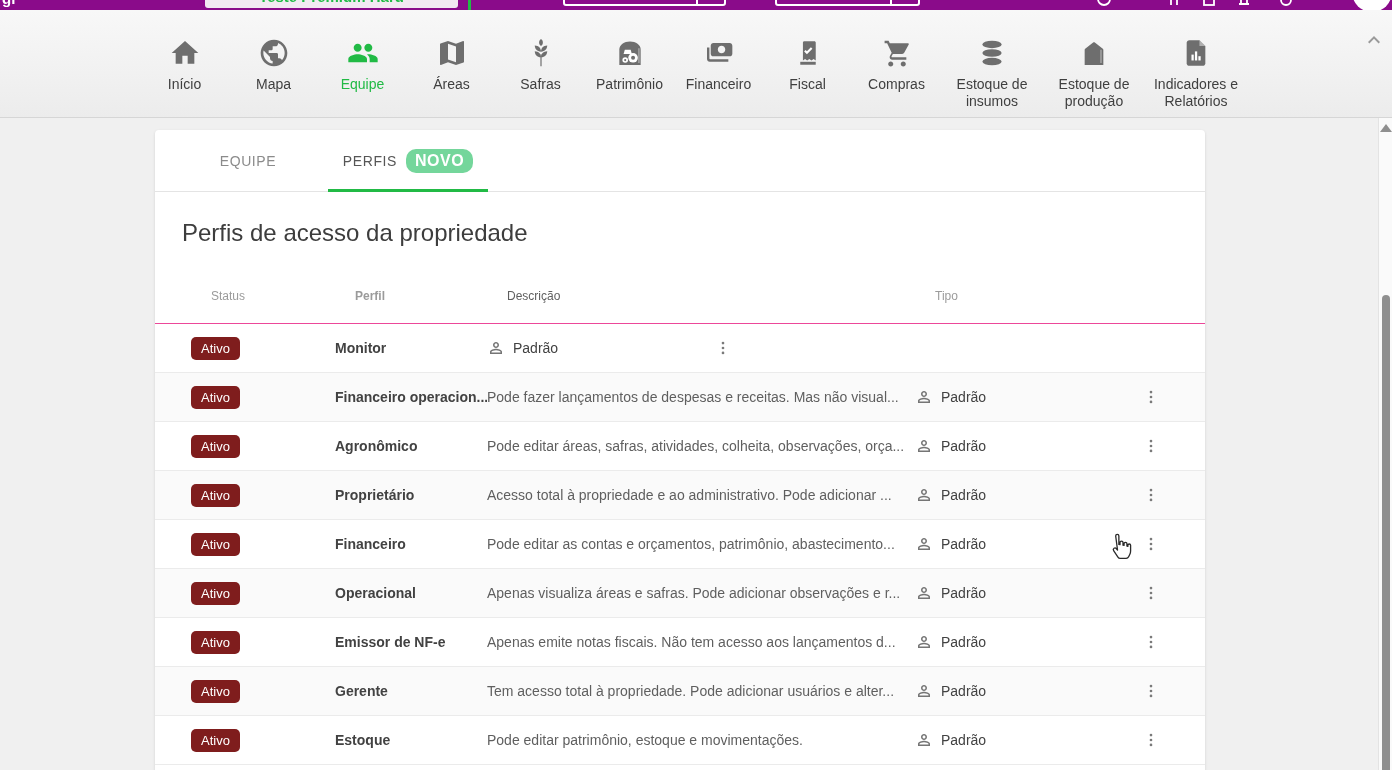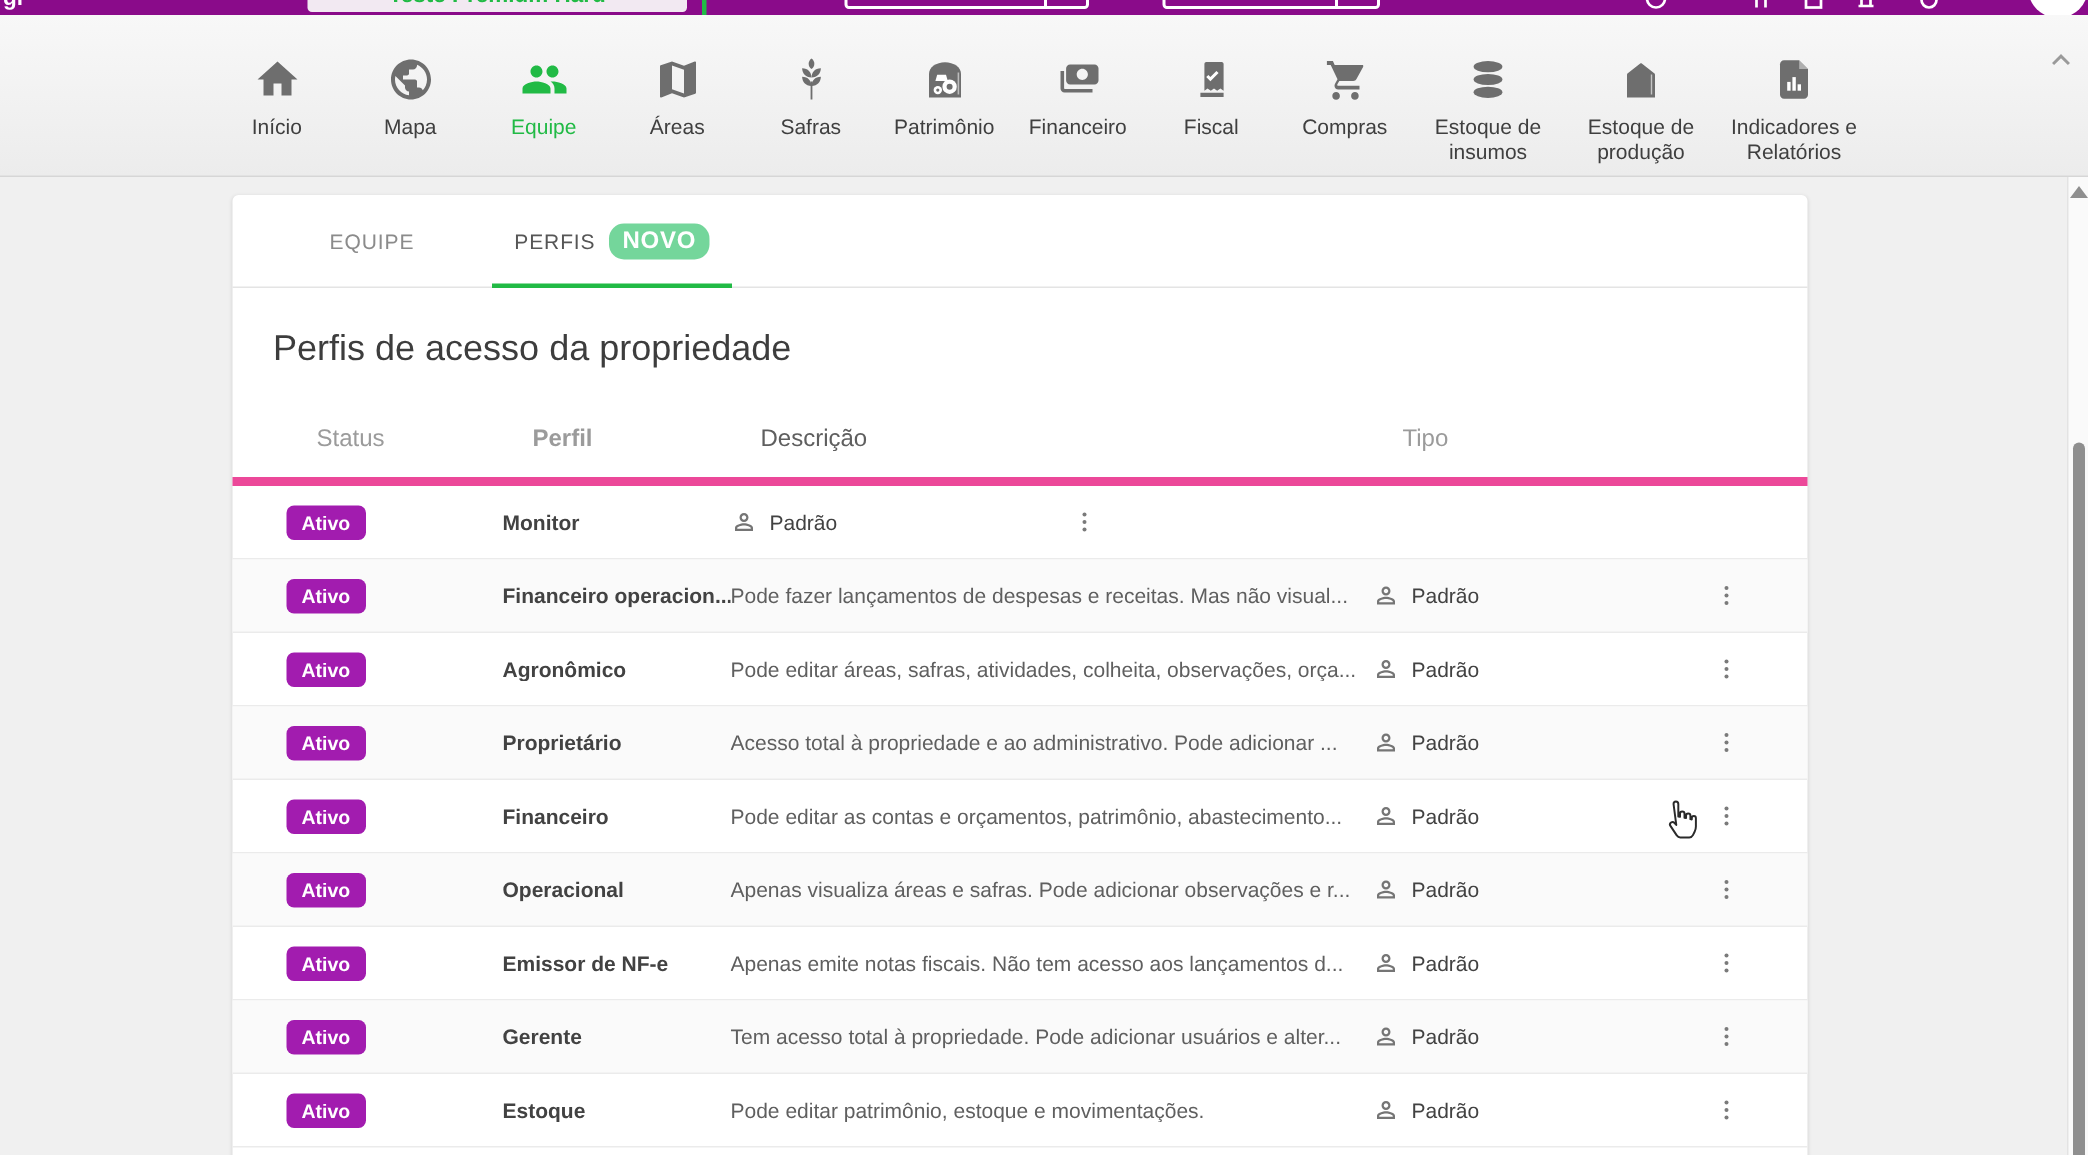--- a/index.html
+++ b/index.html
@@ -40,34 +40,34 @@
     border-radius:4px 4px 0 0;box-shadow:0 1px 3px rgba(0,0,0,.12);}
   .tabs{height:62px;display:flex;padding-left:13px;border-bottom:1px solid #e4e4e4;box-sizing:border-box;}
   .tab{width:160px;height:100%;display:flex;align-items:center;justify-content:center;gap:9px;
     font-size:14px;letter-spacing:.6px;color:#8b8b8b;cursor:pointer;position:relative;box-sizing:border-box;}
   .tab.active{color:#565656;}
   .tab.active::after{content:"";position:absolute;left:0;right:0;bottom:-1px;height:3px;background:#21ba45;}
   .novo-badge{background:#74d69b;color:#fff;font-size:16px;font-weight:bold;letter-spacing:.5px;
     padding:3px 9px;border-radius:10px;}
   .page-title{margin:24px 0 0 27px;font-size:24px;line-height:34px;font-weight:400;color:#3d3d3d;}
   .thead{display:flex;align-items:center;height:56px;margin-top:18px;padding-left:56px;
-    border-bottom:6px solid #ec4899;font-size:16px;color:#9b9b9b;box-sizing:border-box;}
+    border-bottom:1px solid #ec4899;font-size:12px;color:#9b9b9b;box-sizing:border-box;}
   .th-desc{color:#595959;}
   .trow{display:flex;align-items:center;height:49px;padding-left:36px;border-bottom:1px solid #ebebeb;
     font-size:14px;box-sizing:border-box;cursor:pointer;}
   .trow.alt{background:#fafafa;}
   .c-status{width:144px;}
   .c-perfil{width:152px;color:#424242;white-space:nowrap;overflow:hidden;font-weight:bold;}
   .c-desc{width:428px;color:#5f5f5f;white-space:nowrap;overflow:hidden;}
   .c-tipo{width:222px;display:flex;align-items:center;gap:8px;color:#424242;}
   .c-tipo svg{width:18px;height:18px;fill:#757575;flex:0 0 auto;}
   .c-menu{width:28px;display:flex;justify-content:center;}
   .kebab{width:18px;height:18px;cursor:pointer;}
   .kebab svg{width:18px;height:18px;fill:#7a7a7a;}
-  .badge{display:inline-block;background:#a21caf;color:#fff;font-weight:bold;font-size:13px;
+  .badge{display:inline-block;background:#7f1d1d;color:#fff;font-weight:normal;font-size:13px;
     padding:4px 10px;border-radius:5px;}
   
   .scroll-track{position:absolute;right:0;top:118px;bottom:0;width:14px;background:#fafafa;border-left:1px solid #e3e3e3;box-sizing:border-box;}
   .scroll-up{position:absolute;top:6px;left:1px;width:0;height:0;
     border-left:6px solid transparent;border-right:6px solid transparent;border-bottom:8px solid #8f8f8f;}
   .scroll-thumb{position:absolute;top:177px;left:3px;width:8px;height:480px;background:#8f8f8f;border-radius:4px;cursor:pointer;}
   
   .cursor{position:absolute;left:1105px;top:531px;width:30px;height:30px;z-index:30;pointer-events:none;}
 </style>
 </head>

